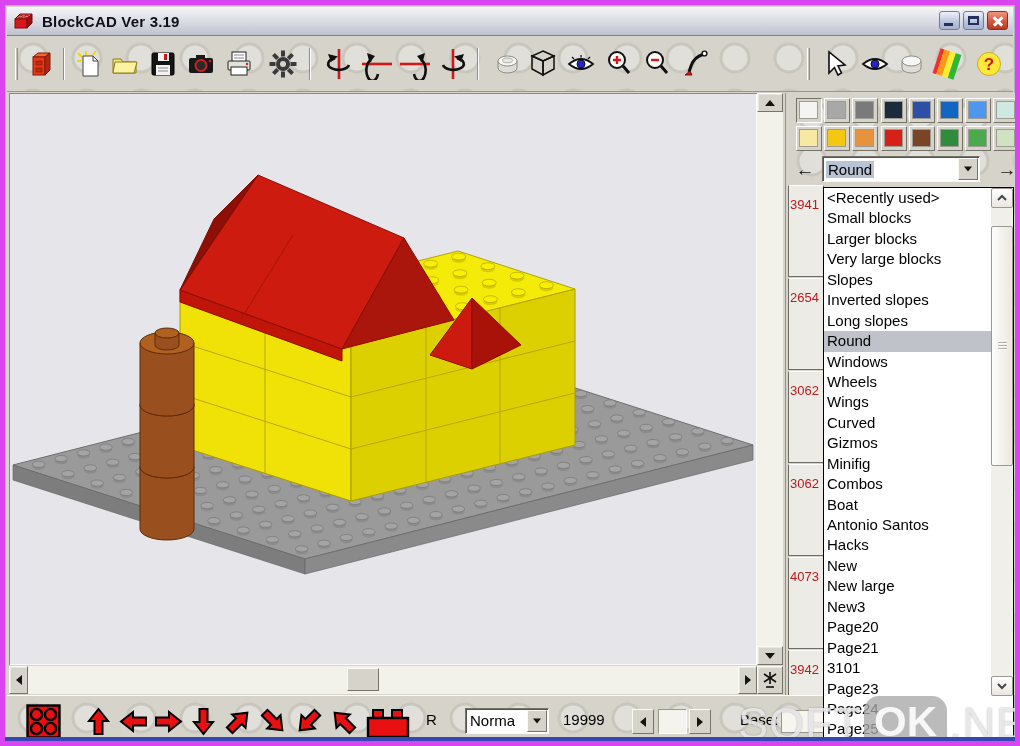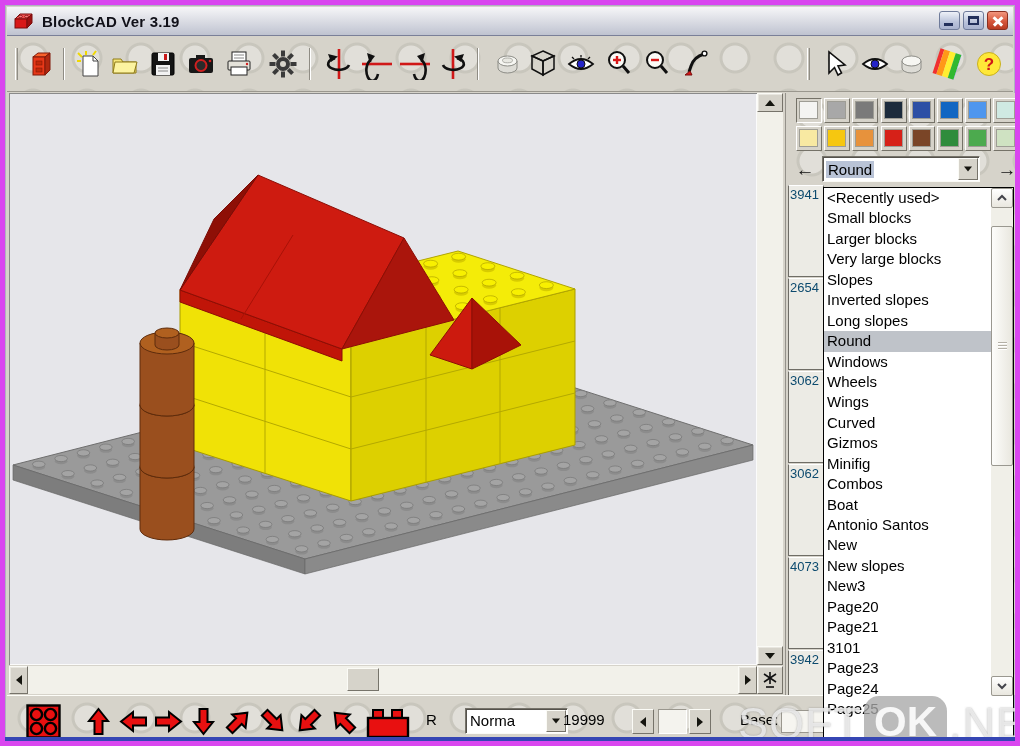--- a/index.html
+++ b/index.html
@@ -45,36 +45,36 @@
   #right-panel{position:absolute;left:780px;top:88px;width:238px;height:602px;border-left:1px solid #94918a;}
   .swatch{position:absolute;width:26px;height:25px;background:#d6d3ca;border:1px solid;border-color:#ffffff #757268 #757268 #ffffff;padding:3px 4px 4px 3px;}
   .swatch-inner{width:100%;height:100%;box-shadow:0 0 0 1px rgba(90,90,85,.45);}
   .swatch.sel{border-color:#757268 #ffffff #ffffff #757268;}
   .nav-arrow{position:absolute;top:64px;width:26px;height:25px;font-size:19px;font-weight:bold;color:#101010;display:flex;align-items:center;justify-content:center;}
   #cat-combo{position:absolute;left:36px;top:63px;width:158px;height:26px;background:#fff;border:1px solid;border-color:#76736a #fbfbf6 #fbfbf6 #76736a;box-shadow:inset 1px 1px 0 #55524c;display:flex;align-items:center;}
   #cat-combo .val{margin-left:3px;font-size:15px;background:#b9c3d6;padding:0 2px;color:#000;}
   .dd-btn{position:absolute;right:1px;top:1px;width:20px;height:22px;background:#d6d3ca;border:1px solid;border-color:#fbfbf6 #76736a #76736a #fbfbf6;display:flex;align-items:center;justify-content:center;}
   
   .part-cell{position:absolute;left:2px;width:36px;height:92px;background:#ecebe5;border:1px solid #6f6d66;border-top:1px solid #fff;overflow:hidden;}
-  .part-cell .num{font-size:13px;color:#0c4a6e;margin:1px 0 0 1px;white-space:nowrap;}
+  .part-cell .num{font-size:13px;color:#b91c1c;margin:11px 0 0 1px;white-space:nowrap;}
   
   #popup{position:absolute;left:818px;top:182px;width:191px;height:554px;background:#fff;border:1px solid #000;z-index:40;}
   #popup-list{position:absolute;left:0;top:0;width:167px;height:552px;overflow:hidden;}
   .dd-item{height:20.44px;line-height:20.4px;font-size:15px;color:#000;padding-left:3px;white-space:nowrap;}
   .dd-item.sel{background:#bfc3c9;}
   #popup-sb{position:absolute;right:0;top:0;width:22px;height:508px;background:#f0efe8;border-left:1px solid #c8c6bе;}
   .xp-btn{position:absolute;left:0;width:22px;height:20px;background:linear-gradient(#ffffff,#e9e7df);border:1px solid #9a9890;border-radius:2px;display:flex;align-items:center;justify-content:center;}
   #popup-thumb{position:absolute;left:0;top:38px;width:22px;height:240px;background:linear-gradient(90deg,#fdfdfb,#e9e7df);border:1px solid #9a9890;border-radius:2px;}
   #popup-thumb .grip{position:absolute;left:6px;top:50%;margin-top:-4px;width:9px;height:8px;
     background:repeating-linear-gradient(#b4b0a6 0 1px,#ffffff 1px 2px, transparent 2px 3px);}
   
   #bottombar{position:absolute;left:2px;right:2px;top:690px;height:52px;border-top:1px solid #fdfdf8;}
   .bb-item{position:absolute;display:flex;align-items:center;justify-content:center;}
   #bb-R{font-size:15px;color:#000;}
-  #mode-combo{position:absolute;left:458px;top:12px;width:103px;height:26px;background:#fff;border:1px solid;border-color:#76736a #fbfbf6 #fbfbf6 #76736a;box-shadow:inset 1px 1px 0 #55524c;}
+  #mode-combo{position:absolute;left:458px;top:12px;width:84px;height:26px;background:#fff;border:1px solid;border-color:#76736a #fbfbf6 #fbfbf6 #76736a;box-shadow:inset 1px 1px 0 #55524c;}
   #mode-combo .val{position:absolute;left:4px;top:3px;font-size:15px;color:#000;}
   .spin-btn{position:absolute;top:13px;width:22px;height:25px;background:#d6d3ca;border:1px solid;border-color:#fbfbf6 #76736a #76736a #fbfbf6;display:flex;align-items:center;justify-content:center;}
   #spin-box{position:absolute;left:651px;top:13px;width:29px;height:25px;background:#f4f3ee;border:1px solid;border-color:#9a978e #fff #fff #9a978e;}
   #bb-counter,#bb-base{font-size:15px;color:#000;}
   #base-field{position:absolute;left:774px;top:14px;width:56px;height:23px;background:#f6f5f0;border:1px solid #9a978e;}
   #bottom-edge{position:absolute;left:0;right:0;bottom:0;height:4px;background:#3646b4;z-index:60;}
   
   #watermark{position:absolute;left:733px;top:691px;z-index:50;display:flex;align-items:center;}
   .wm-txt{font-size:45px;font-weight:normal;color:rgba(242,242,242,0.82);text-shadow:0 0 2px rgba(110,110,110,0.55);letter-spacing:1px;}
   #wm-badge{margin:0 2px;padding:2px 10px 6px 10px;background:rgba(168,168,168,0.78);border-radius:15px;color:rgba(250,250,250,0.95);font-size:42px;font-weight:bold;}
@@ -1028,22 +1028,23 @@
         <div class="dd-item sel">Round</div>
         <div class="dd-item">Windows</div>
         <div class="dd-item">Wheels</div>
         <div class="dd-item">Wings</div>
         <div class="dd-item">Curved</div>
         <div class="dd-item">Gizmos</div>
         <div class="dd-item">Minifig</div>
         <div class="dd-item">Combos</div>
         <div class="dd-item">Boat</div>
         <div class="dd-item">Antonio Santos</div>
+        <div class="dd-item">Hacks</div>
         <div class="dd-item">New</div>
-        <div class="dd-item">New slopes</div>
+        <div class="dd-item">New large</div>
         <div class="dd-item">New3</div>
         <div class="dd-item">Page20</div>
         <div class="dd-item">Page21</div>
         <div class="dd-item">3101</div>
         <div class="dd-item">Page23</div>
         <div class="dd-item">Page24</div>
         <div class="dd-item">Page25</div>
       </div>
     <div id="popup-sb">
       <div class="xp-btn" style="top:0">

